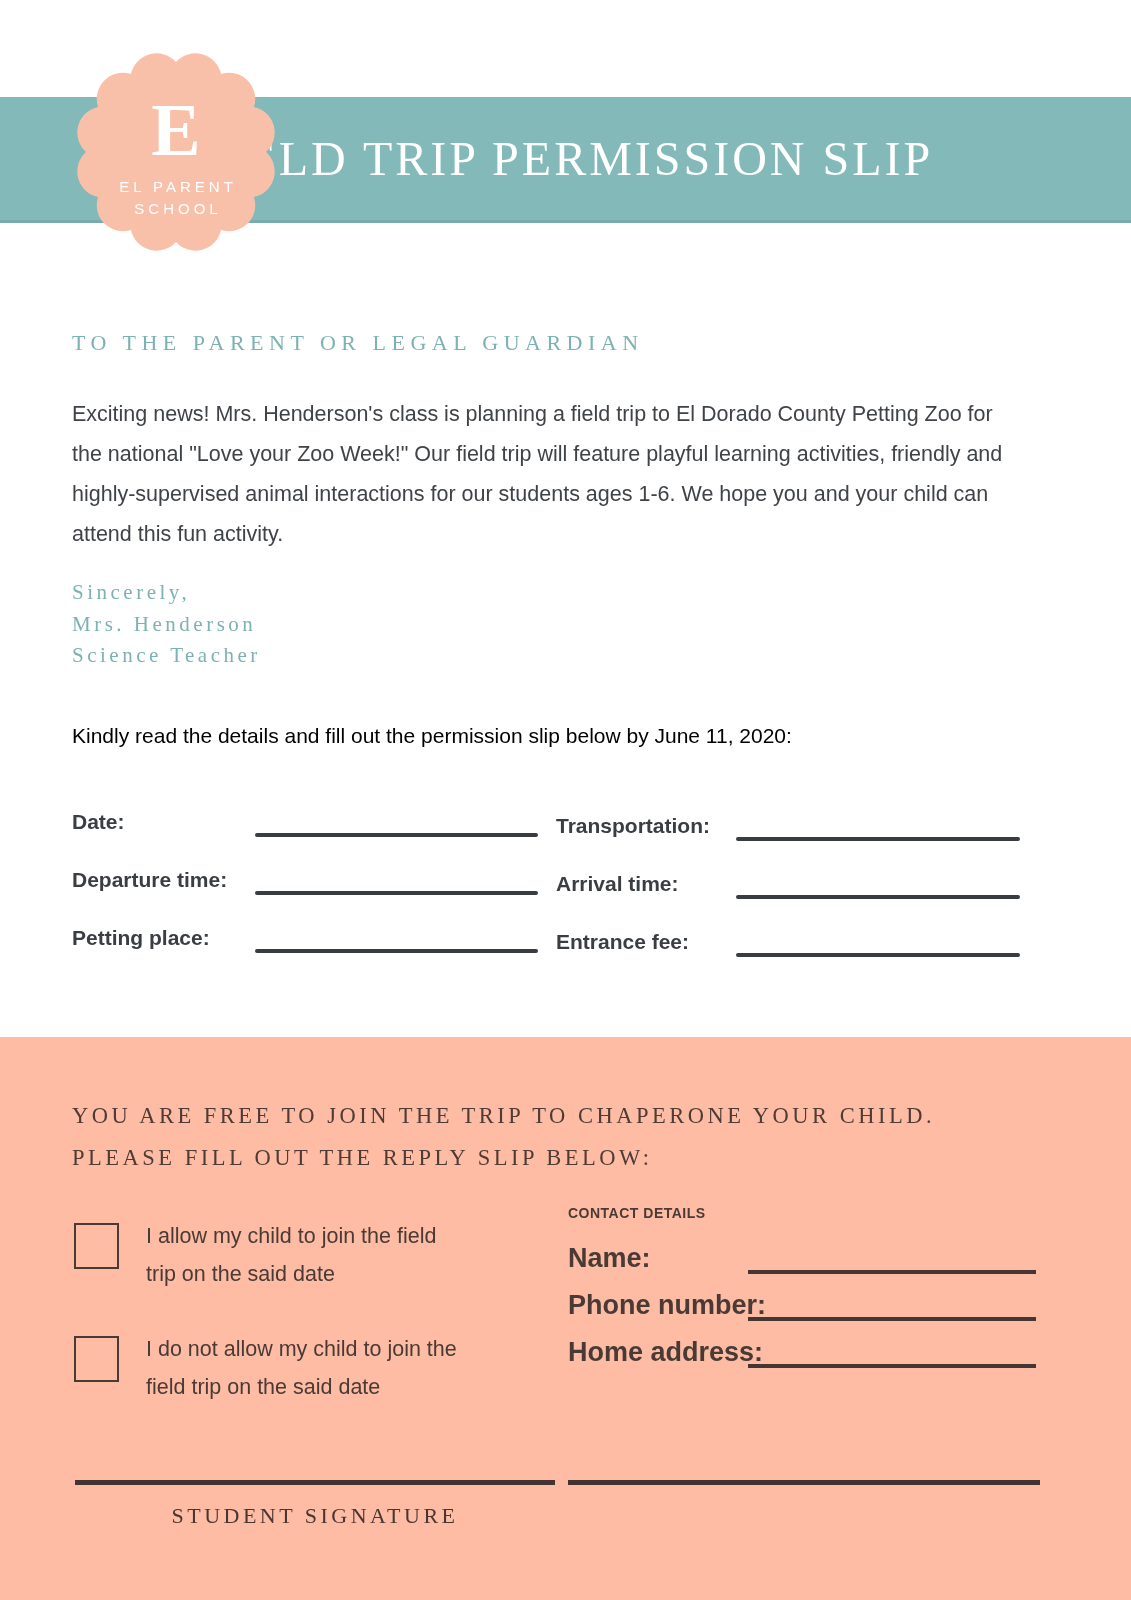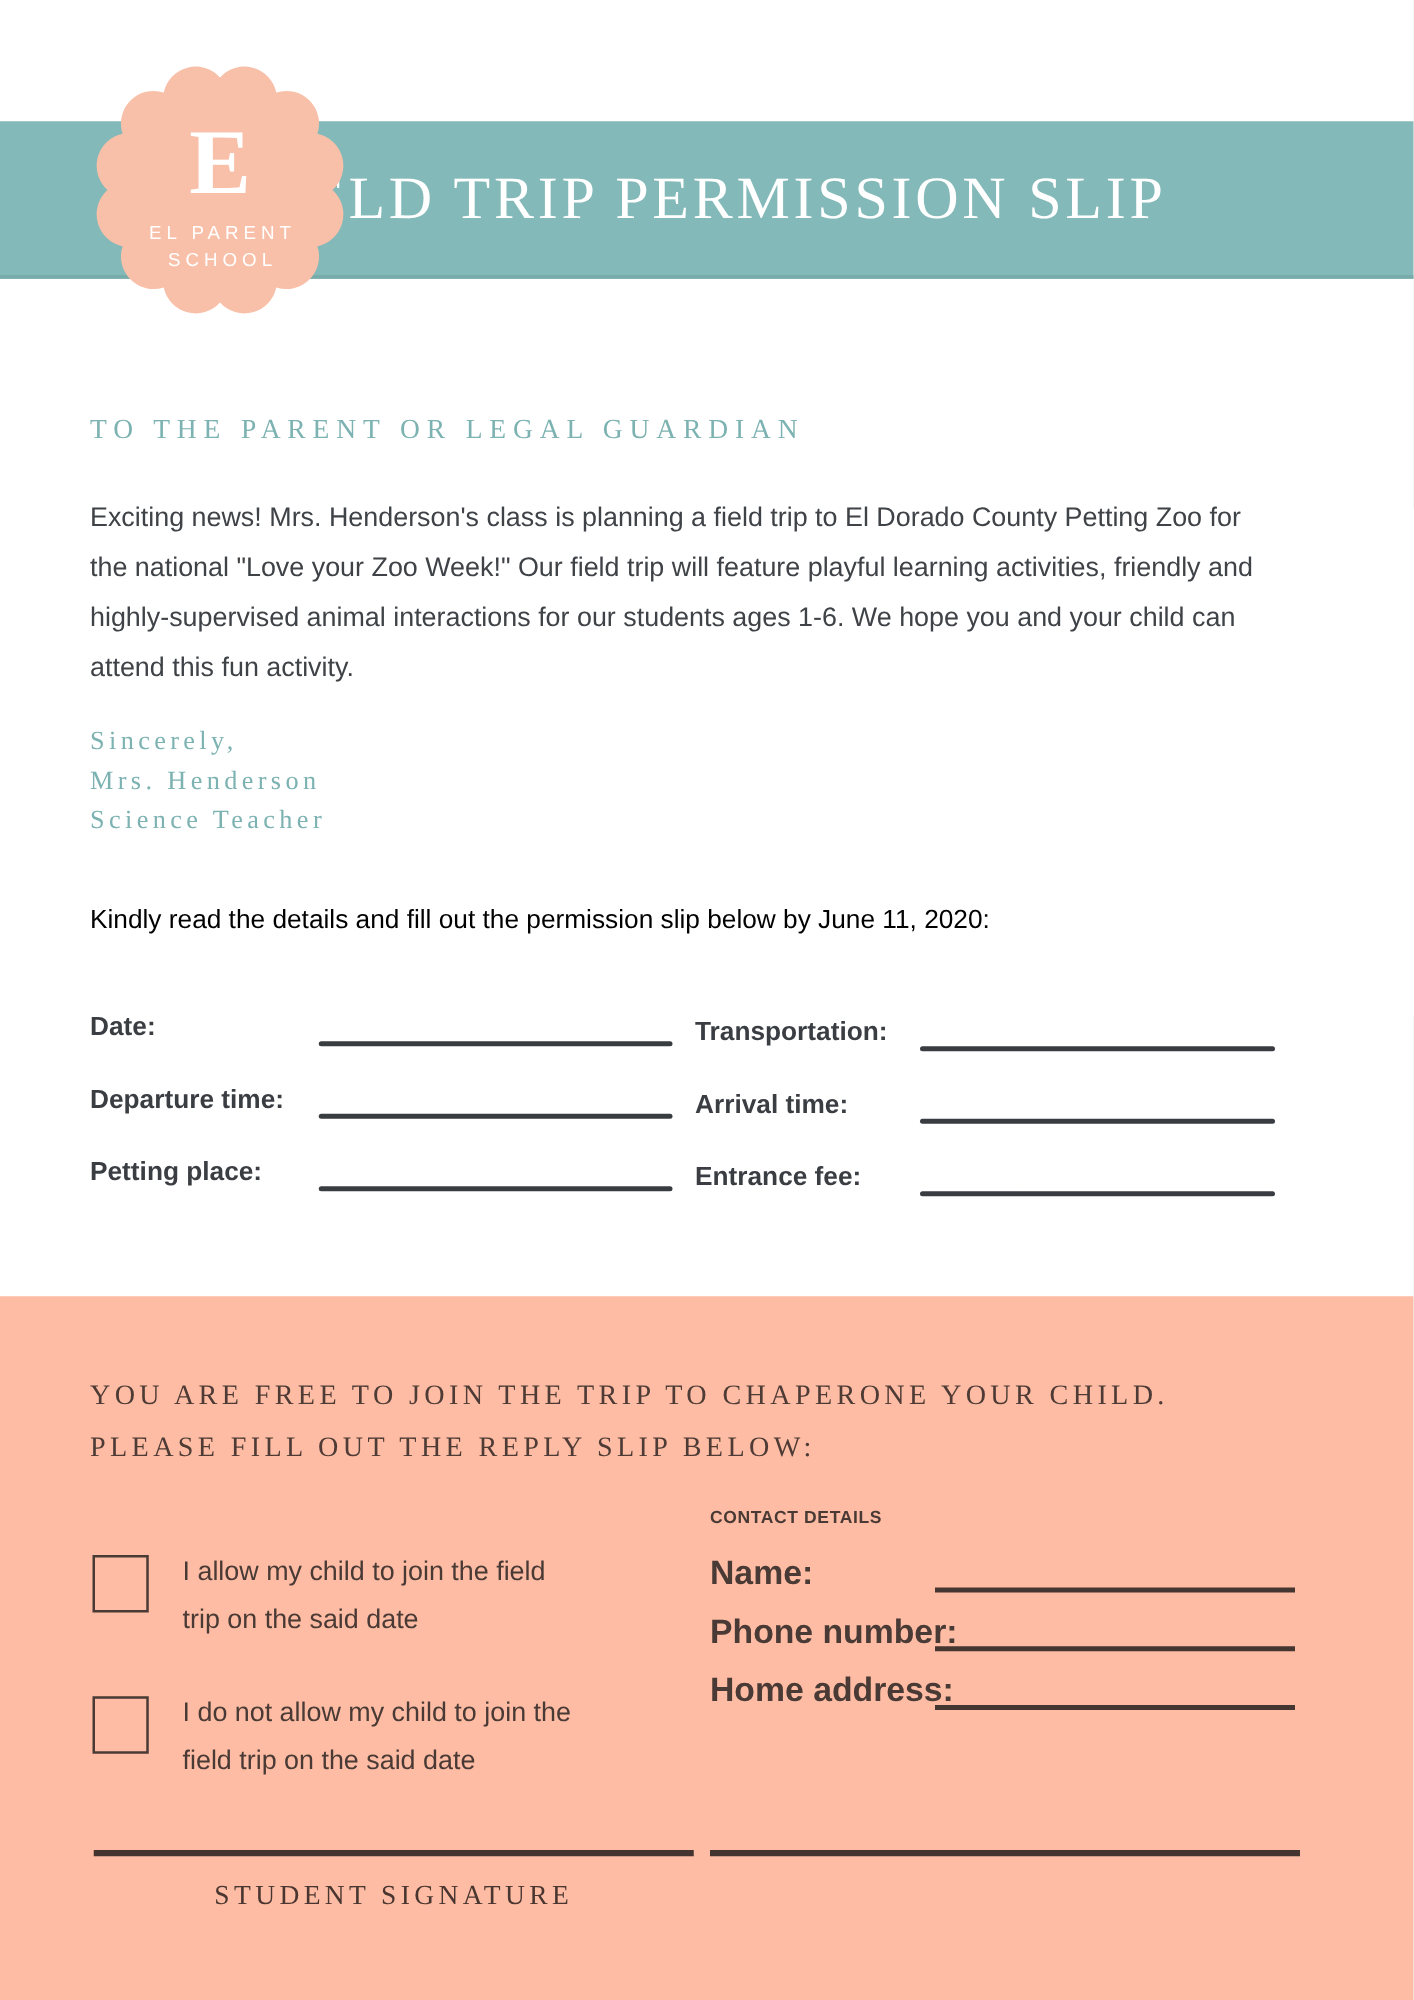--- a/index.html
+++ b/index.html
@@ -129,21 +129,21 @@
   .peach-head {
     position: absolute;
     left: 72px; top: 58px;
     width: 920px;
     font-family: "Liberation Serif", serif;
     font-size: 22.5px;
     line-height: 42px;
     letter-spacing: 3.5px;
     color: #4e3b35;
   }
-  .options { position: absolute; left: 74px; top: 201px; width: 420px; }
+  .options { position: absolute; left: 74px; top: 180px; width: 420px; }
   .option { display: flex; align-items: flex-start; }
   .option + .option { margin-top: 37px; }
   .checkbox {
     flex: 0 0 auto;
     width: 45px; height: 46px;
     border: 2.5px solid #4a3a35;
     margin-top: 6px;
     background: transparent;
     cursor: pointer;
   }

